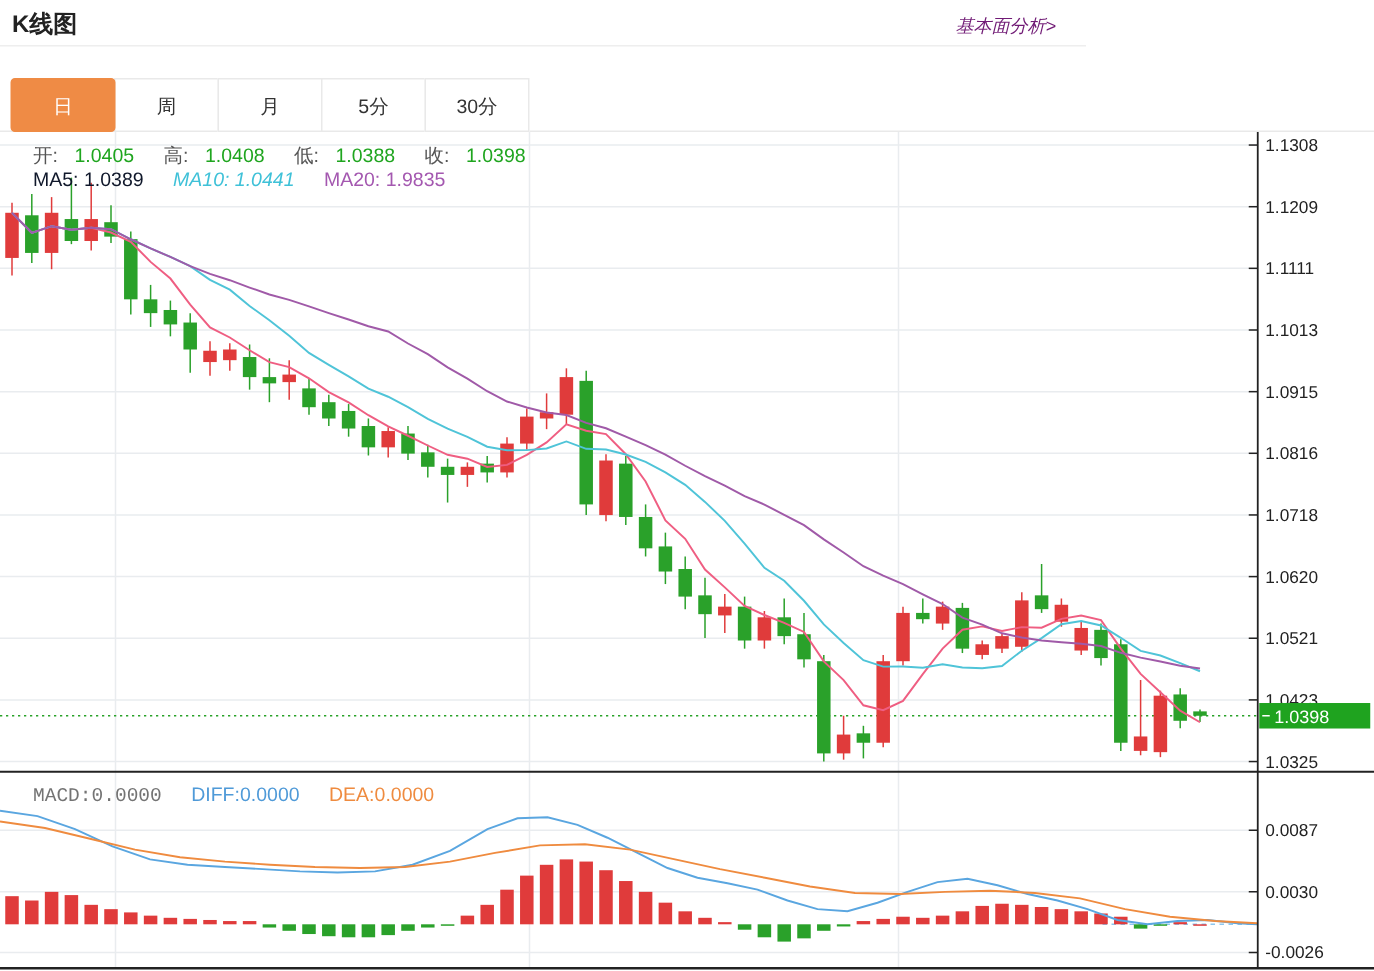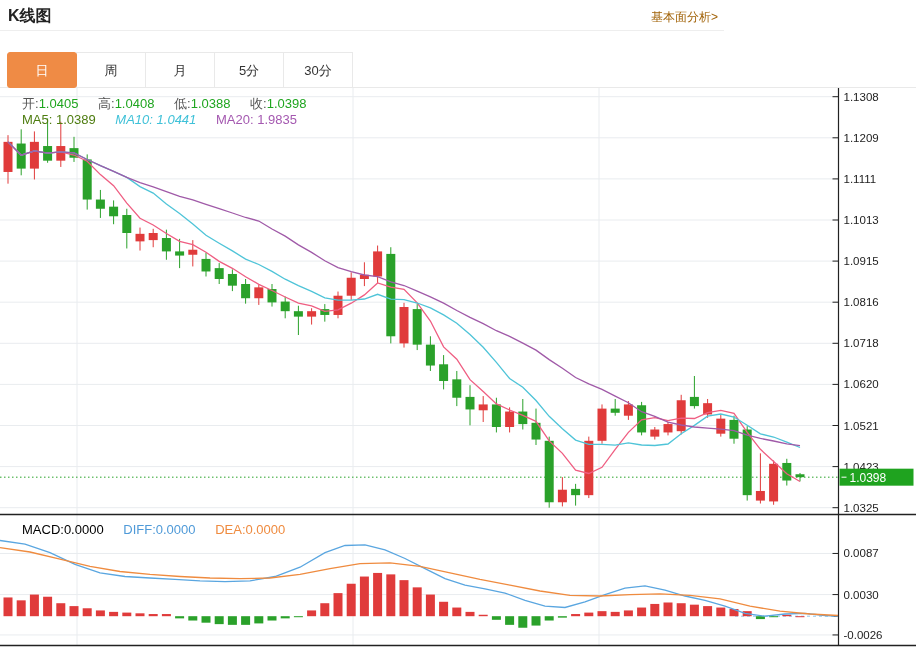--- a/index.html
+++ b/index.html
@@ -1,35 +1,35 @@
 <!DOCTYPE html>
 <html><head>
 <meta charset="utf-8">
 <style>
   html,body{margin:0;padding:0;background:#fff;}
   body{font-family:"Liberation Sans","DejaVu Sans",sans-serif;}
   #app{position:relative;width:916px;height:647px;background:#fff;overflow:hidden;}
   .header{position:absolute;top:0;left:0;width:724px;height:31px;border-bottom:1px solid #eeeeee;box-sizing:border-box;}
   .page-title{position:absolute;left:8px;top:6px;font-size:16px;font-weight:bold;color:#222;}
-  .fundamental-link{position:absolute;right:6px;top:9px;font-size:12px;color:#a16207;cursor:pointer;text-decoration:none;}
+  .fundamental-link{position:absolute;right:20px;top:9px;font-size:12px;color:#701a75;cursor:pointer;text-decoration:none;font-style:italic;}
   .tabs-underline{position:absolute;top:87px;left:0;width:916px;height:1px;background:#e9e9e9;}
   .tabs{position:absolute;top:52px;left:8px;display:flex;}
   .tab{width:70px;height:36px;line-height:35px;text-align:center;font-size:13px;color:#333;background:#fff;border:1px solid #e9e9e9;margin-left:-1px;box-sizing:border-box;cursor:pointer;}
   .tab.active{background:#ef8b45;border-color:#ef8b45;color:#fff;border-radius:3px;position:relative;z-index:2;}
   .legend-row{position:absolute;left:22px;font-size:13px;white-space:nowrap;z-index:3;}
   .ohlc-legend{top:95px;}
   .ma-legend{top:112px;}
   .macd-legend{top:522px;}
   .legend-item{margin-right:16px;}
   .ohlc-label{color:#555555;}
-  .ohlc-value{color:#1fa51f;}
-  .c-ma5{color:#4d7c0f;}
+  .ohlc-value{color:#1fa51f;margin-left:11px;}
+  .c-ma5{color:#0f172a;}
   .c-ma10{color:#3fc1d8;font-style:italic;}
   .c-ma20{color:#a458b0;}
-  .c-macd{color:#000000;}
+  .c-macd{color:#737373;font-family:Liberation Mono, monospace;}
   .c-diff{color:#4f9ad8;}
   .c-dea{color:#ef8b3f;}
   svg text{font-family:"Liberation Sans","DejaVu Sans",sans-serif;}
 </style>
 </head>
 <body>
 
 <div id="app">
 
   <svg id="chart-svg" width="916" height="647" viewBox="0 0 916 647" style="position:absolute;top:0;left:0;">

